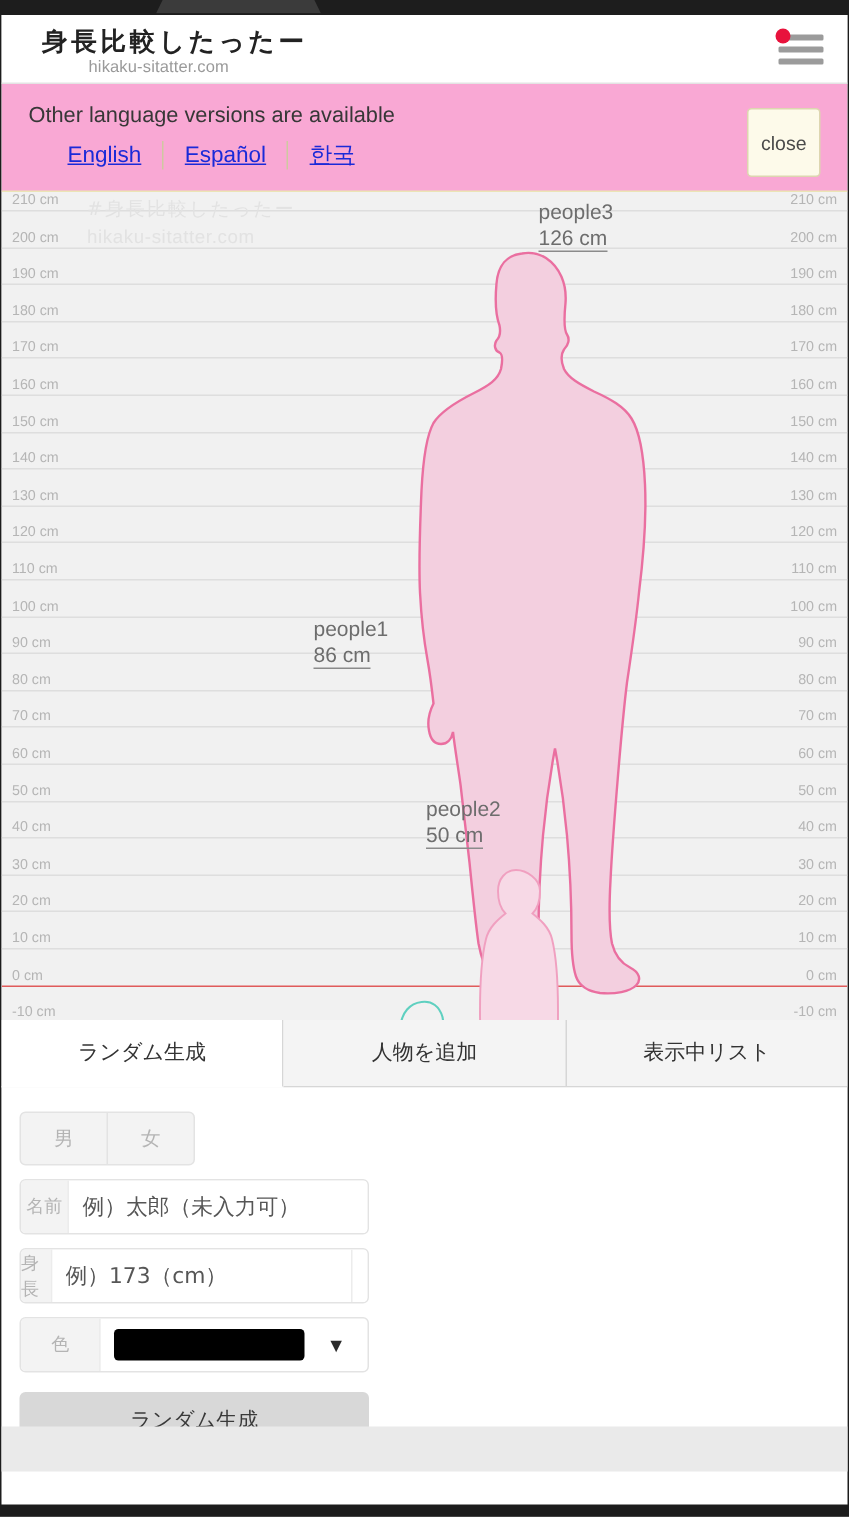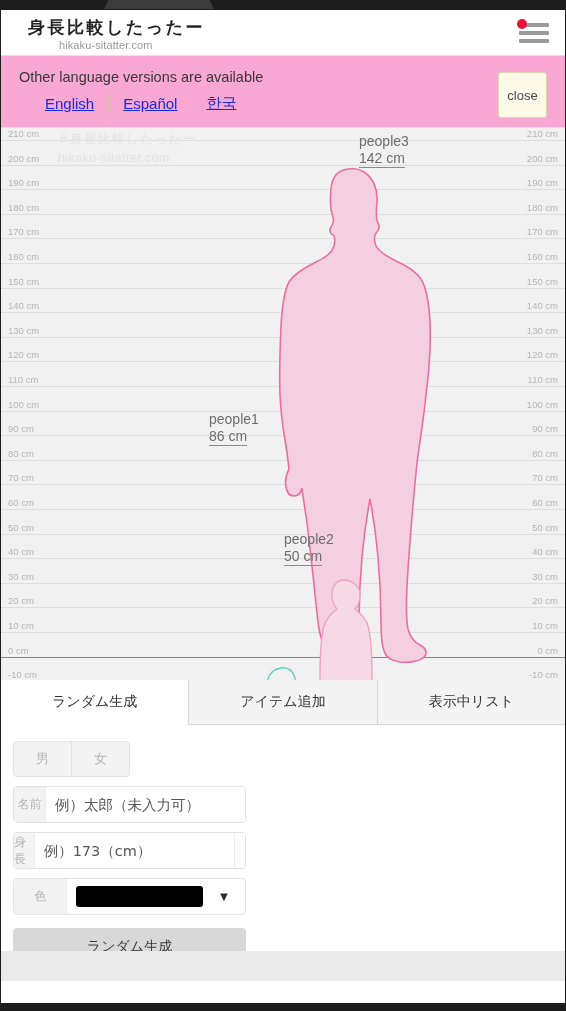--- a/index.html
+++ b/index.html
@@ -362,37 +362,37 @@
                    C47,64 48,60 48,56
                    C50,57 52,58 54,57 C57,56 58,53 57,50
                    C56,47 53,46 50,47 C48,44 47,41 46,38
                    C44,33 41,31 37,30 C36,29 36,27 37,25
                    C40,22 41,17 40,12 C38,5 33,1 26,2 Z" fill="none" stroke="#5fd0c0" stroke-width="1.4"></path>
         </svg>
       </div>
 
       <div class="fig-label" style="left:358px; top:5px;">
         <span class="nm">people3</span>
-        <span class="ht">142 cm</span>
+        <span class="ht">126 cm</span>
       </div>
 
       <div class="fig-label" style="left:208px; top:283px;">
         <span class="nm">people1</span>
         <span class="ht">86 cm</span>
       </div>
 
       <div class="fig-label" style="left:283px; top:379px;margin-top:24px;">
         <span class="nm">people2</span>
         <span class="ht">50 cm</span>
       </div>
     </div>
 
     <div class="tabs">
       <div class="tab active">ランダム生成</div>
-      <div class="tab">アイテム追加</div>
+      <div class="tab">人物を追加</div>
       <div class="tab">表示中リスト</div>
     </div>
 
     <div class="form-area">
 
       <div class="gender-group">
         <div class="gender-btn">男</div>
         <div class="gender-btn">女</div>
       </div>
 

